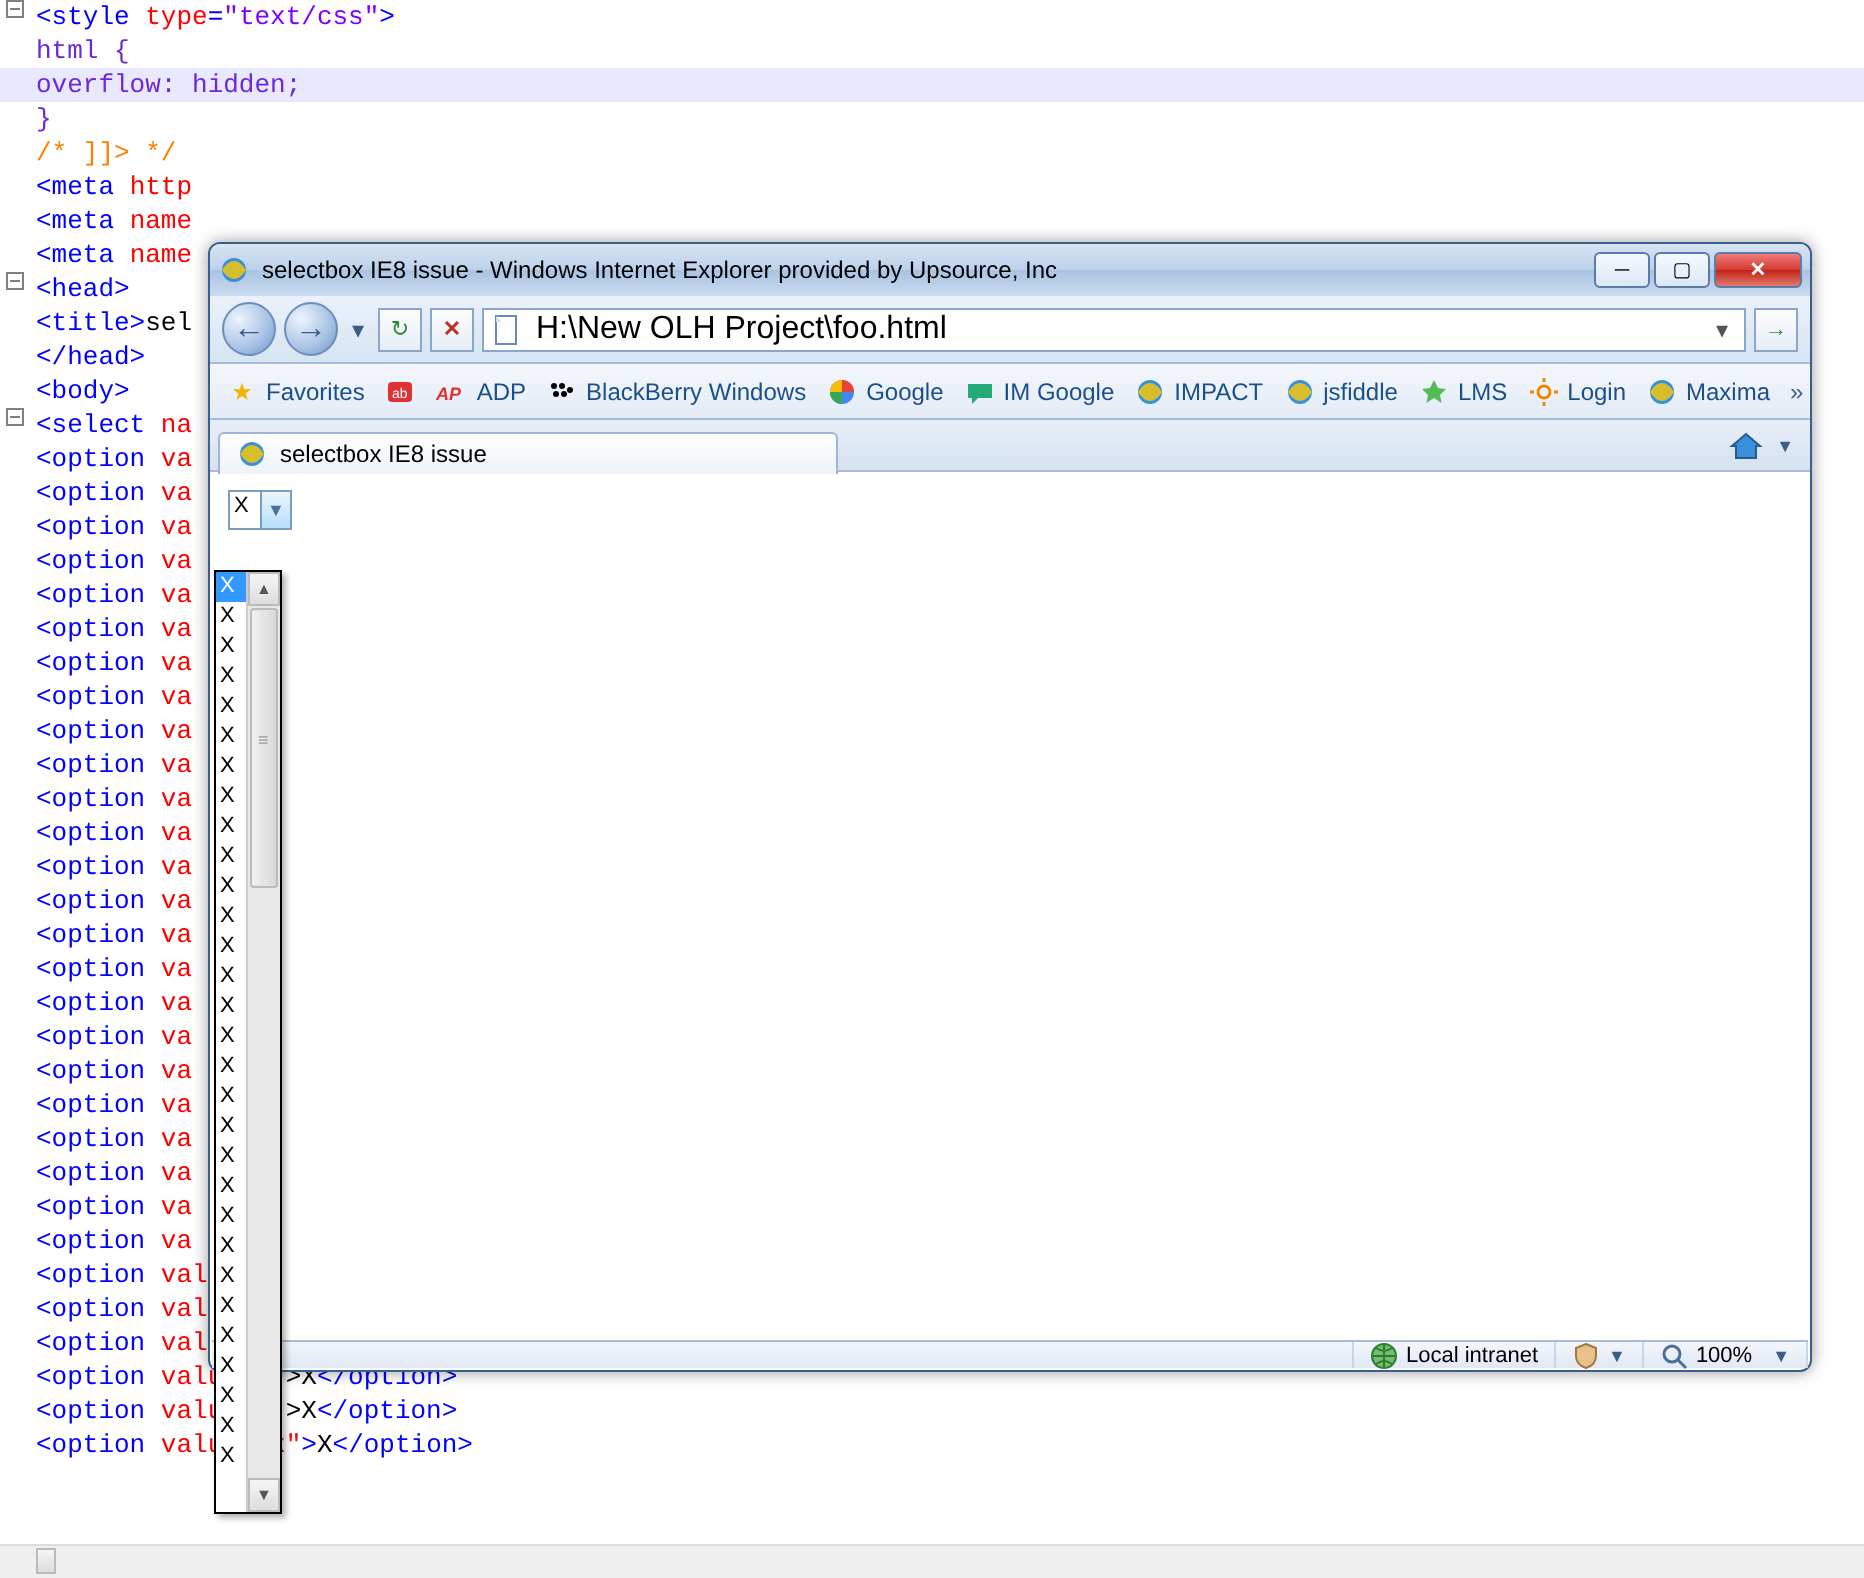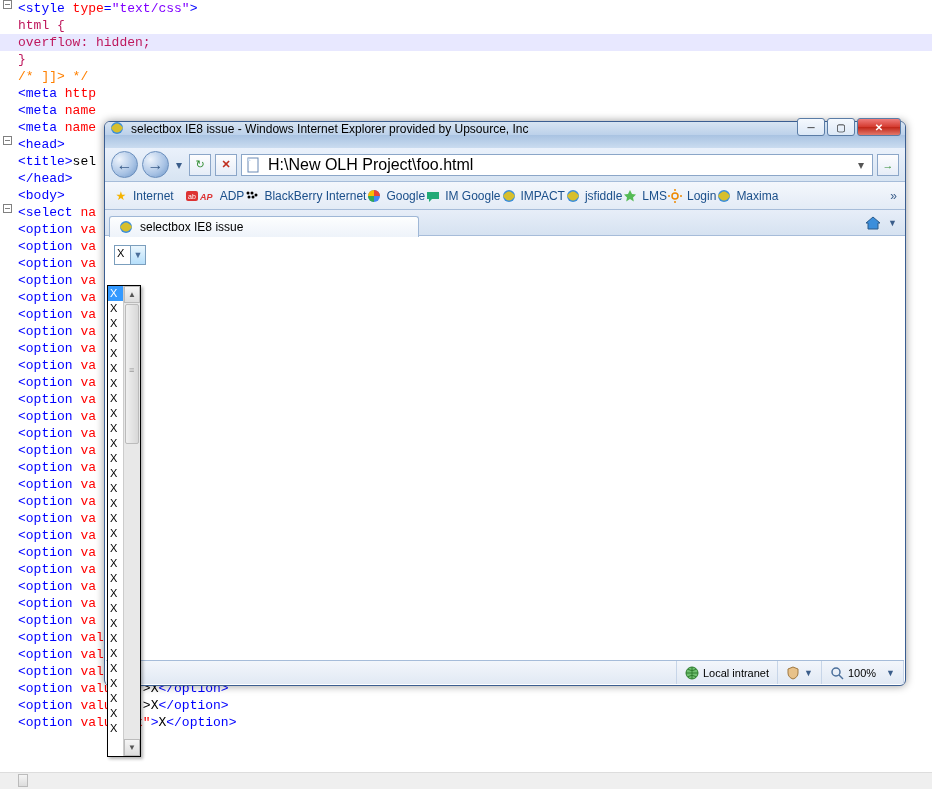--- a/index.html
+++ b/index.html
@@ -16,21 +16,21 @@
   
   .editor { position: absolute; left: 0; top: 0; width: 932px; }
   .line { white-space: pre; line-height: 17px; padding-left: 18px; position: relative; }
   .hl { background: #e8e8ff; }
   
   .t-tag { color: #0000ff; }
   .t-attr { color: #ff0000; }
   .t-val { color: #8000ff; }
   .t-txt { color: #000; }
   .t-cdata { color: #ff8000; }
-  .t-css { color: #be185d; }
+  .t-css { color: #6d28d9; }
 
   
   .fold { width:9px; height:9px; border:1px solid #808080; display:inline-block; position:absolute; left:3px; background:#fff;}
   .fold::before { content:""; position:absolute; left:1px; top:3px; width:5px; height:1px; background:#808080;}
 
   
   .ie-window {
     position: absolute;
     left: 104px; top: 121px;
     width: 802px; height: 565px;
@@ -39,21 +39,21 @@
     border-radius: 6px;
     box-shadow: 0 0 8px rgba(0,0,0,.4);
     font-family: "Segoe UI", Tahoma, sans-serif;
     font-size: 12px;
     color: #000;
   }
   .titlebar {
     height: 26px;
     background: linear-gradient(#d7e4f2,#bcd1ea 50%,#a9c3e2 51%,#cadcf0);
     border-radius: 5px 5px 0 0;
-    display:flex; align-items:flex-end;
+    display:flex; align-items:center;
     padding: 12px 4px;
     position:relative;
   }
   .titlebar .appicon { width:16px; height:16px; margin-right:6px; color:#2c6bb7; }
   .titlebar .title { flex:1; color:#000; font-size:12px; white-space:nowrap; overflow:hidden;}
   .win-btns { display:flex; gap:2px;}
   .win-btn { width:28px; height:18px; border:1px solid #5a7ca6; border-radius:3px; background:linear-gradient(#f5f9fe,#dce8f6); display:flex; align-items:center; justify-content:center; font-size:10px;}
   .win-btn.close { width:44px; background:linear-gradient(#f07b7b,#d43a2f 50%,#c12518 51%,#e2786b); color:#fff; font-weight:bold;}
   .navrow {
     height: 34px;
@@ -114,21 +114,21 @@
     z-index:50;
     box-shadow:2px 2px 3px rgba(0,0,0,.3);
   }
   .dropdown .opt { height:15px; padding:0 2px; line-height:15px;}
   .dropdown .opt.sel { background:#3399ff; color:#fff;}
   .dropdown .sb { position:absolute; right:0; top:0; bottom:0; width:17px; background:#e8e8e8; border-left:1px solid #ccc;}
   .dropdown .sb .sbtn { height:17px; background:linear-gradient(#f5f5f5,#ddd); border:1px solid #bbb; display:flex; align-items:center; justify-content:center; font-size:8px; color:#555;}
   .dropdown .sb .thumb { position:absolute; left:1px; right:1px; top:18px; height:140px; background:linear-gradient(90deg,#f0f0f0,#d8d8d8); border:1px solid #bbb; border-radius:2px;}
   .dropdown .sb .thumb::after{content:"≡"; position:absolute; left:3px; top:60px; color:#999; font-size:9px;}
   .statusbar {
-    position:absolute; left:1px; right:1px; bottom:1px; height:24px;
+    position:absolute; left:1px; right:1px; bottom:1px; height:14px;
     background:linear-gradient(#f3f6fb,#e1e9f4);
     border-top:1px solid #a6bcd9;
     display:flex; align-items:center; font-size:11px;
   }
   .statusbar .cell { padding:0 8px; border-right:1px solid #c7d5e8; height:100%; display:flex; align-items:center; gap:4px;}
   .statusbar .grow { flex:1;}
   .globe-ico{width:14px;height:14px;color:#3b8f3b;}
   .zoom-ico{width:14px;height:14px;color:#4b6f9b;}
 
   svg { display:block; }
@@ -226,23 +226,23 @@
       </span>
       <input value="H:\New OLH Project\foo.html" style="">
       <span class="drop">▾</span>
     </div>
     <div class="sq-btn go-btn">→</div>
   </div>
 
   <div class="favrow">
     <div class="favitem">
       <span class="ico star">★</span>
-      <span>Internet</span>
-    </div>
-    <div id="bookmarks" style="display:flex;align-items:center;">
+      <span>Favorites</span>
+    </div>
+    <div id="bookmarks" style="display:flex;gap:10px;align-items:center;">
         <div class="favitem">
           <span class="ico">
             <svg viewBox="0 0 16 16">
               <rect x="2" y="3" width="12" height="10" rx="2" fill="#d33"></rect>
               <text x="4" y="11" font-size="7" fill="#fff">ab</text>
             </svg>
           </span>
         </div>
         <div class="favitem">
           <span class="ico">
@@ -257,21 +257,21 @@
             <svg viewBox="0 0 16 16">
               <g fill="#000">
                 <circle cx="4" cy="5" r="1.5"></circle>
                 <circle cx="8" cy="5" r="1.5"></circle>
                 <circle cx="5" cy="9" r="1.5"></circle>
                 <circle cx="9" cy="9" r="1.5"></circle>
                 <circle cx="12" cy="7" r="1.5"></circle>
               </g>
             </svg>
           </span>
-          <span>BlackBerry Internet</span>
+          <span>BlackBerry Windows</span>
         </div>
         <div class="favitem">
           <span class="ico">
             <svg viewBox="0 0 16 16">
               <circle cx="8" cy="8" r="6" fill="#4285f4"></circle>
               <path d="M8 2a6 6 0 016 6h-6z" fill="#ea4335"></path>
               <path d="M8 14a6 6 0 01-6-6h6z" fill="#34a853"></path>
               <path d="M2 8a6 6 0 016-6v6z" fill="#fbbc05"></path>
             </svg>
           </span>

